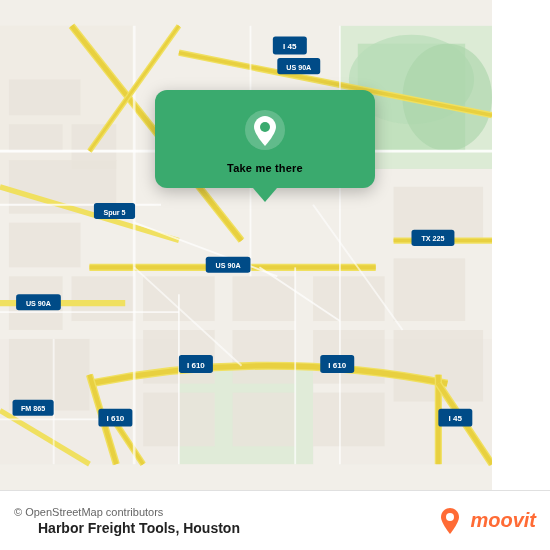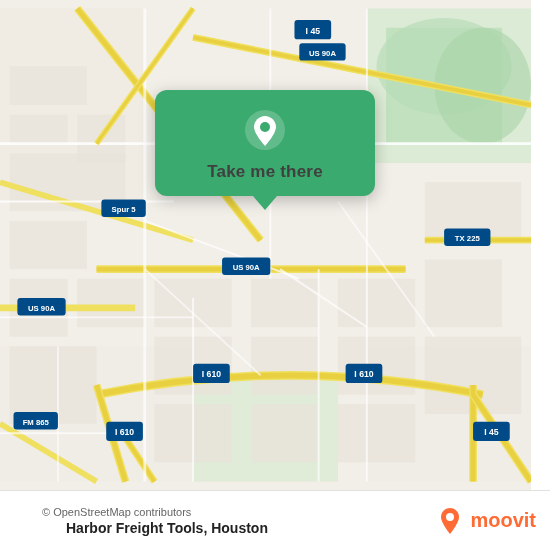--- a/index.html
+++ b/index.html
@@ -5,21 +5,21 @@
     * { margin: 0; padding: 0; box-sizing: border-box; }
     body {
       width: 550px;
       height: 550px;
       overflow: hidden;
       font-family: Arial, sans-serif;
       position: relative;
     }
 
     #map-container {
-      width: 531px;
+      width: 492px;
       height: 490px;
       position: relative;
       overflow: hidden;
       background-color: #f2efe9;
     }
 
     
     #map-svg {
       width: 100%;
       height: 100%;
@@ -54,22 +54,22 @@
       border-top: 14px solid #3aaa6e;
     }
 
     .pin-icon {
       width: 44px;
       height: 44px;
       margin-bottom: 10px;
     }
 
     .popup-label {
-      color: #404040;
-      font-size: 17px;
+      color: #000000;
+      font-size: 11px;
       font-weight: 600;
       letter-spacing: 0.2px;
     }
 
     
     #bottom-bar {
       width: 550px;
       height: 60px;
       background: #ffffff;
       border-top: 1px solid #e0e0e0;
@@ -80,21 +80,20 @@
     }
 
     .attribution {
       font-size: 11px;
       color: #666;
     }
 
     .bottom-left {
       display: flex;
       flex-direction: column;
-      margin-left: 28px;
     }
 
     .place-name {
       font-size: 14px;
       font-weight: 600;
       color: #222;
       margin-top: 2px;
       padding-left: 24px;
     }
 
@@ -102,20 +101,21 @@
     .moovit-logo {
       display: flex;
       align-items: center;
       gap: 5px;
     }
 
     .moovit-text {
       font-size: 20px;
       font-weight: 700;
       color: #ff6b35;
+      font-style: italic;
     }
 
     .moovit-pin {
       width: 30px;
       height: 30px;
     }
   </style>
 </head>
 <body>
 

